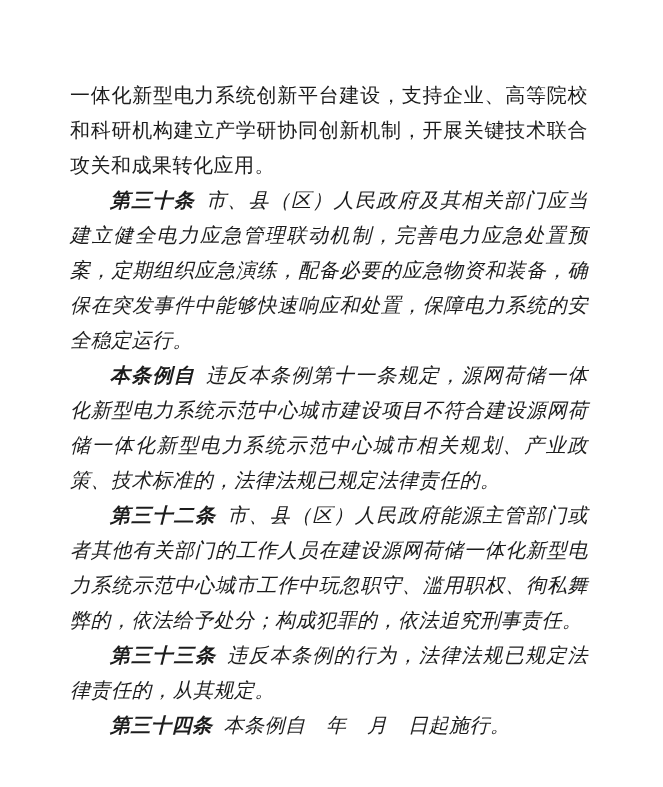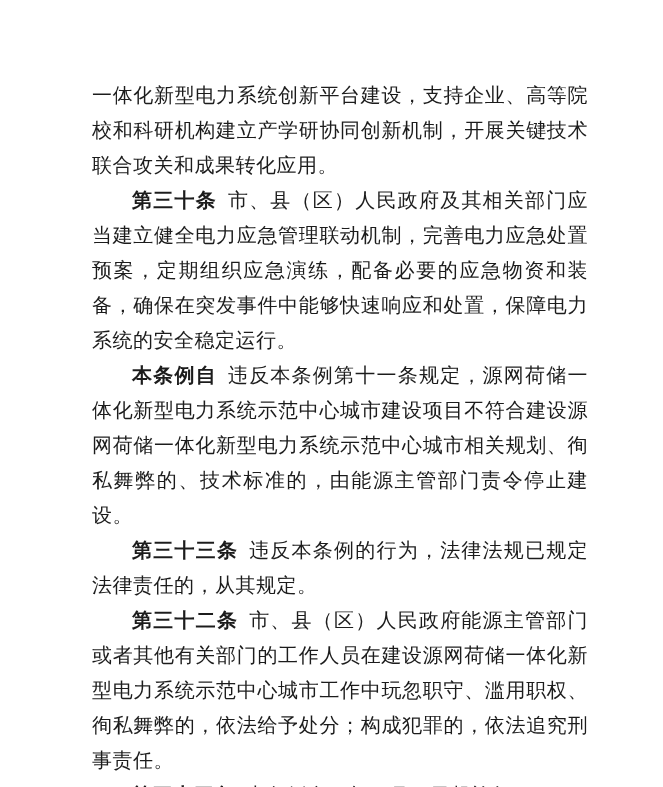--- a/index.html
+++ b/index.html
@@ -10,63 +10,64 @@
   body {
     width: 663px;
     height: 787px;
     overflow: hidden;
     font-family: "DejaVu Sans", "Liberation Sans", sans-serif;
   }
   .page {
     box-sizing: border-box;
     width: 663px;
     height: 787px;
-    padding: 78px 75px 0 92px;
+    padding: 78px 75px 0 70px;
     background: #ffffff;
     color: #1c1c1c;
   }
   .para {
     margin: 0;
     font-size: 20px;
     line-height: 35px;
     text-align: justify;
     text-justify: inter-ideograph;
     letter-spacing: 0.5px;
     word-break: break-all;
   }
   .para.indent {
     text-indent: 2em;
+    font-style: italic;
   }
   .article-label {
     font-weight: bold;
     margin-right: 0.55em;
   }
 </style>
 </head>
 <body>
 
 <div class="page">
 
   <p class="para">
     <span>一体化新型电力系统创新平台建设，支持企业、高等院校和科研机构建立产学研协同创新机制，开展关键技术联合攻关和成果转化应用。</span>
   </p>
 
   <p class="para indent">
     <span class="article-label">第三十条</span><span>市、县（区）人民政府及其相关部门应当建立健全电力应急管理联动机制，完善电力应急处置预案，定期组织应急演练，配备必要的应急物资和装备，确保在突发事件中能够快速响应和处置，保障电力系统的安全稳定运行。</span>
   </p>
 
   <p class="para indent">
-    <span class="article-label">本条例自</span><span>违反本条例第十一条规定，源网荷储一体化新型电力系统示范中心城市建设项目不符合建设源网荷储一体化新型电力系统示范中心城市相关规划、徇私舞弊的、技术标准的，由能源主管部门责令停止建设。</span>
+    <span class="article-label">本条例自</span><span>违反本条例第十一条规定，源网荷储一体化新型电力系统示范中心城市建设项目不符合建设源网荷储一体化新型电力系统示范中心城市相关规划、产业政策、技术标准的，法律法规已规定法律责任的。</span>
+  </p>
+
+  <p class="para indent">
+    <span class="article-label">第三十二条</span><span>市、县（区）人民政府能源主管部门或者其他有关部门的工作人员在建设源网荷储一体化新型电力系统示范中心城市工作中玩忽职守、滥用职权、徇私舞弊的，依法给予处分；构成犯罪的，依法追究刑事责任。</span>
   </p>
 
   <p class="para indent">
     <span class="article-label">第三十三条</span><span>违反本条例的行为，法律法规已规定法律责任的，从其规定。</span>
-  </p>
-
-  <p class="para indent">
-    <span class="article-label">第三十二条</span><span>市、县（区）人民政府能源主管部门或者其他有关部门的工作人员在建设源网荷储一体化新型电力系统示范中心城市工作中玩忽职守、滥用职权、徇私舞弊的，依法给予处分；构成犯罪的，依法追究刑事责任。</span>
   </p>
 
   <p class="para indent">
     <span class="article-label">第三十四条</span><span>本条例自　年　月　日起施行。</span>
   </p>
 
 </div>
 
 </body></html>

